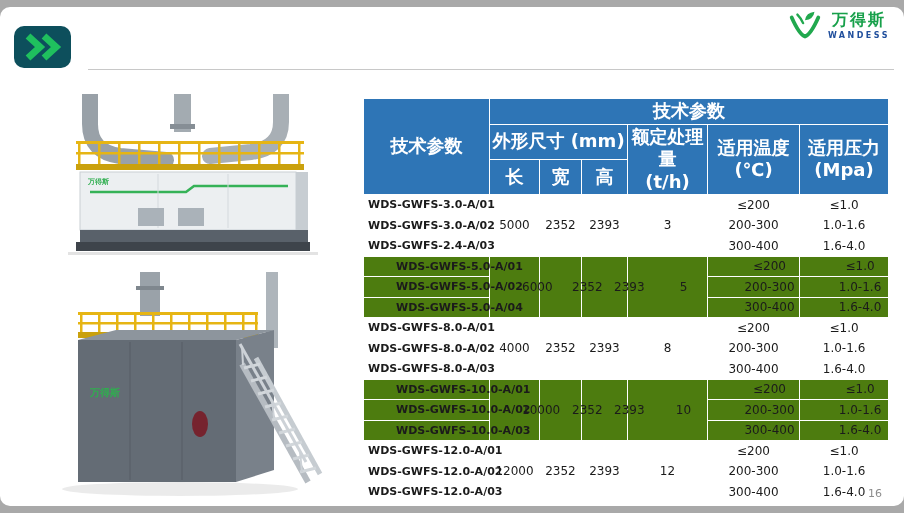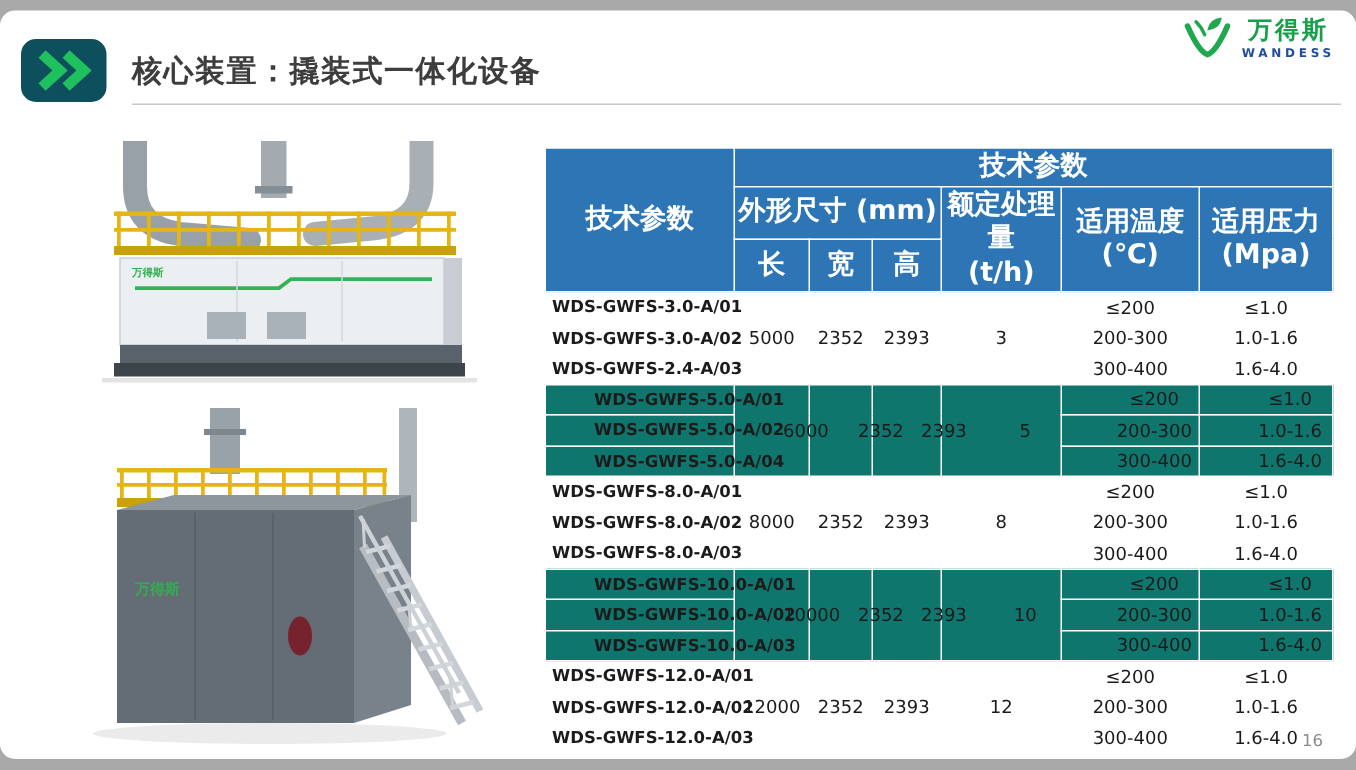--- a/index.html
+++ b/index.html
@@ -47,39 +47,38 @@
   thead tr:first-child th { height: 20px; }
   td {
     height: 20.5px; font-size: 12px; text-align: center; color: #1b1b1b;
     white-space: nowrap;
   }
   td.model {
     text-align: center; padding-left: 4px;
     font-weight: 700; font-size: 11px; letter-spacing: 0;
   }
   tr.grp-white td { background: #ffffff; }
-  tr.grp-blue td { background: #0f766e; padding-left: 32px; }
+  tr.grp-blue td { background: #4d7c0f; padding-left: 32px; }
   
   .page-number {
     position: absolute; right: 22px; bottom: 6px;
     font-size: 11px; color: #8c8c8c;
   }
 </style>
 </head>
 <body>
 
 <div class="slide">
 
   <div class="chevron-box">
     <svg width="42" height="30" viewBox="0 0 42 30">
       <polyline points="6,4 18,15 6,26" fill="none" stroke="#1fc05e" stroke-width="7" stroke-linejoin="miter"></polyline>
       <polyline points="22,4 34,15 22,26" fill="none" stroke="#1fc05e" stroke-width="7" stroke-linejoin="miter"></polyline>
     </svg>
   </div>
-  <div class="page-title">核心装置：撬装式一体化设备</div>
   <div class="title-rule"></div>
 
   <div class="logo">
     <svg width="38" height="32" viewBox="0 0 40 32">
       <path d="M6 8 Q14 26 20 28 Q26 26 34 8" fill="none" stroke="#21a84e" stroke-width="4" stroke-linecap="round"></path>
       <path d="M20 11 Q21 3 30 2 Q29 10 20 11 Z" fill="#21a84e"></path>
       <path d="M12 5 Q16 9 18 14" fill="none" stroke="#21a84e" stroke-width="2.5" stroke-linecap="round"></path>
     </svg>
     <div class="logo-text">
       <span class="logo-cn">万得斯</span>
@@ -234,21 +233,21 @@
           <td>1.0-1.6</td>
         </tr>
         <tr class="grp-blue">
           <td class="model">WDS-GWFS-5.0-A/04</td>
           <td>300-400</td>
           <td>1.6-4.0</td>
         </tr>
 
         <tr class="grp-white">
           <td class="model">WDS-GWFS-8.0-A/01</td>
-          <td rowspan="3">8000</td>
+          <td rowspan="3">4000</td>
           <td rowspan="3">2352</td>
           <td rowspan="3">2393</td>
           <td rowspan="3">8</td>
           <td>≤200</td>
           <td>≤1.0</td>
         </tr>
         <tr class="grp-white">
           <td class="model">WDS-GWFS-8.0-A/02</td>
           <td>200-300</td>
           <td>1.0-1.6</td>

